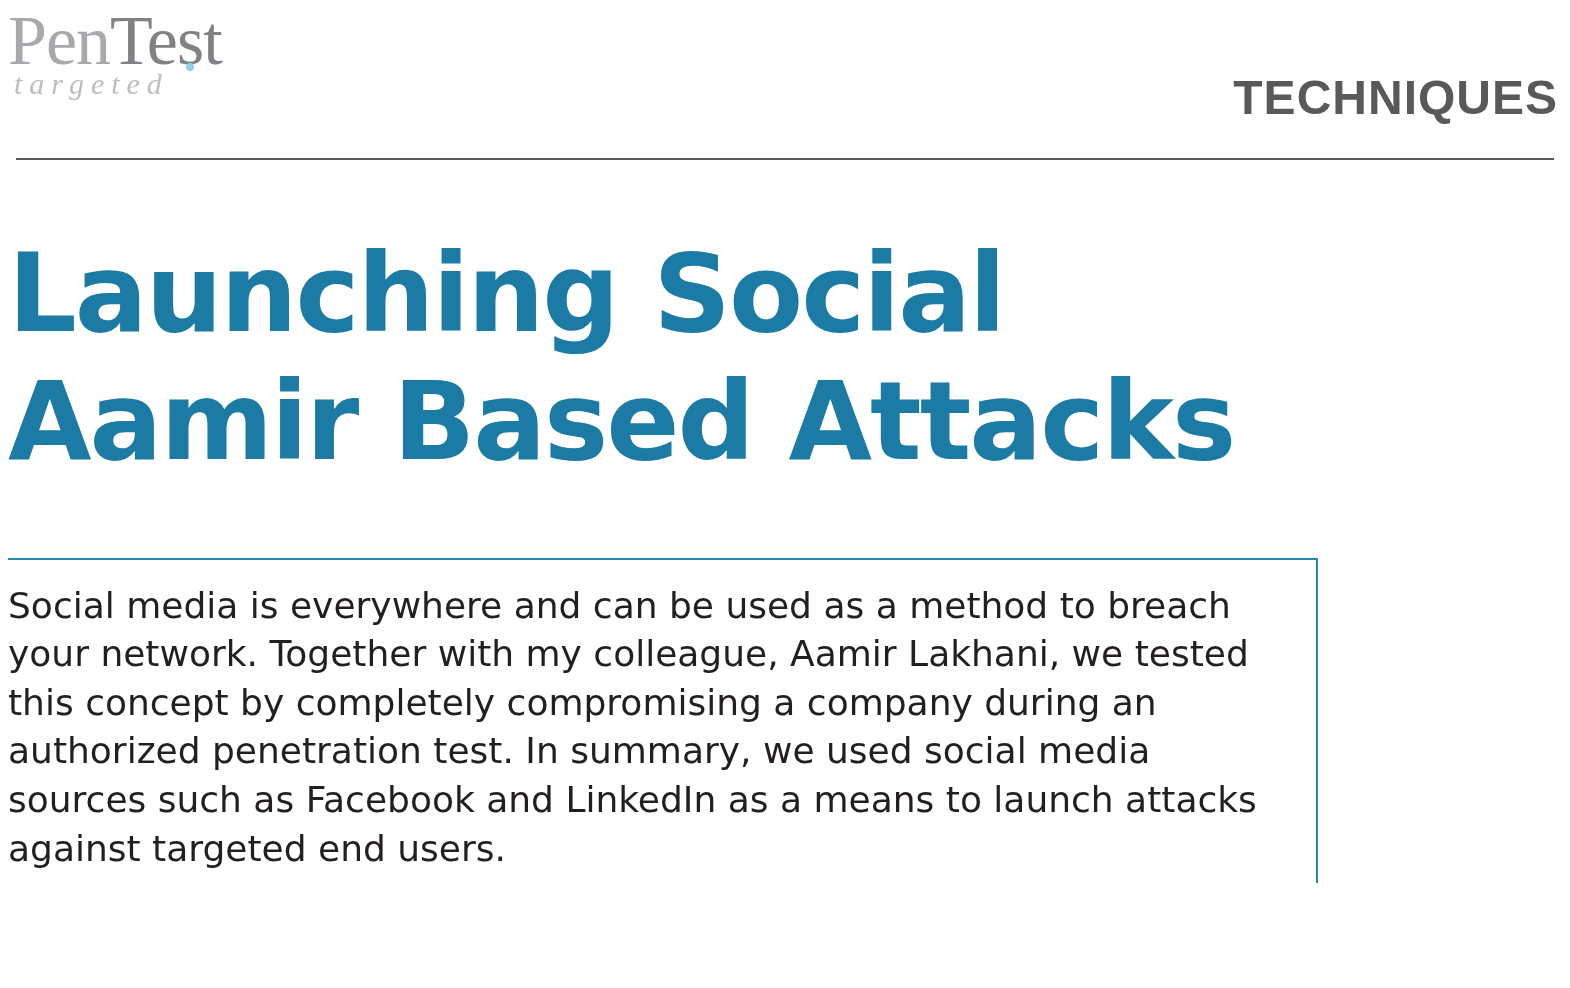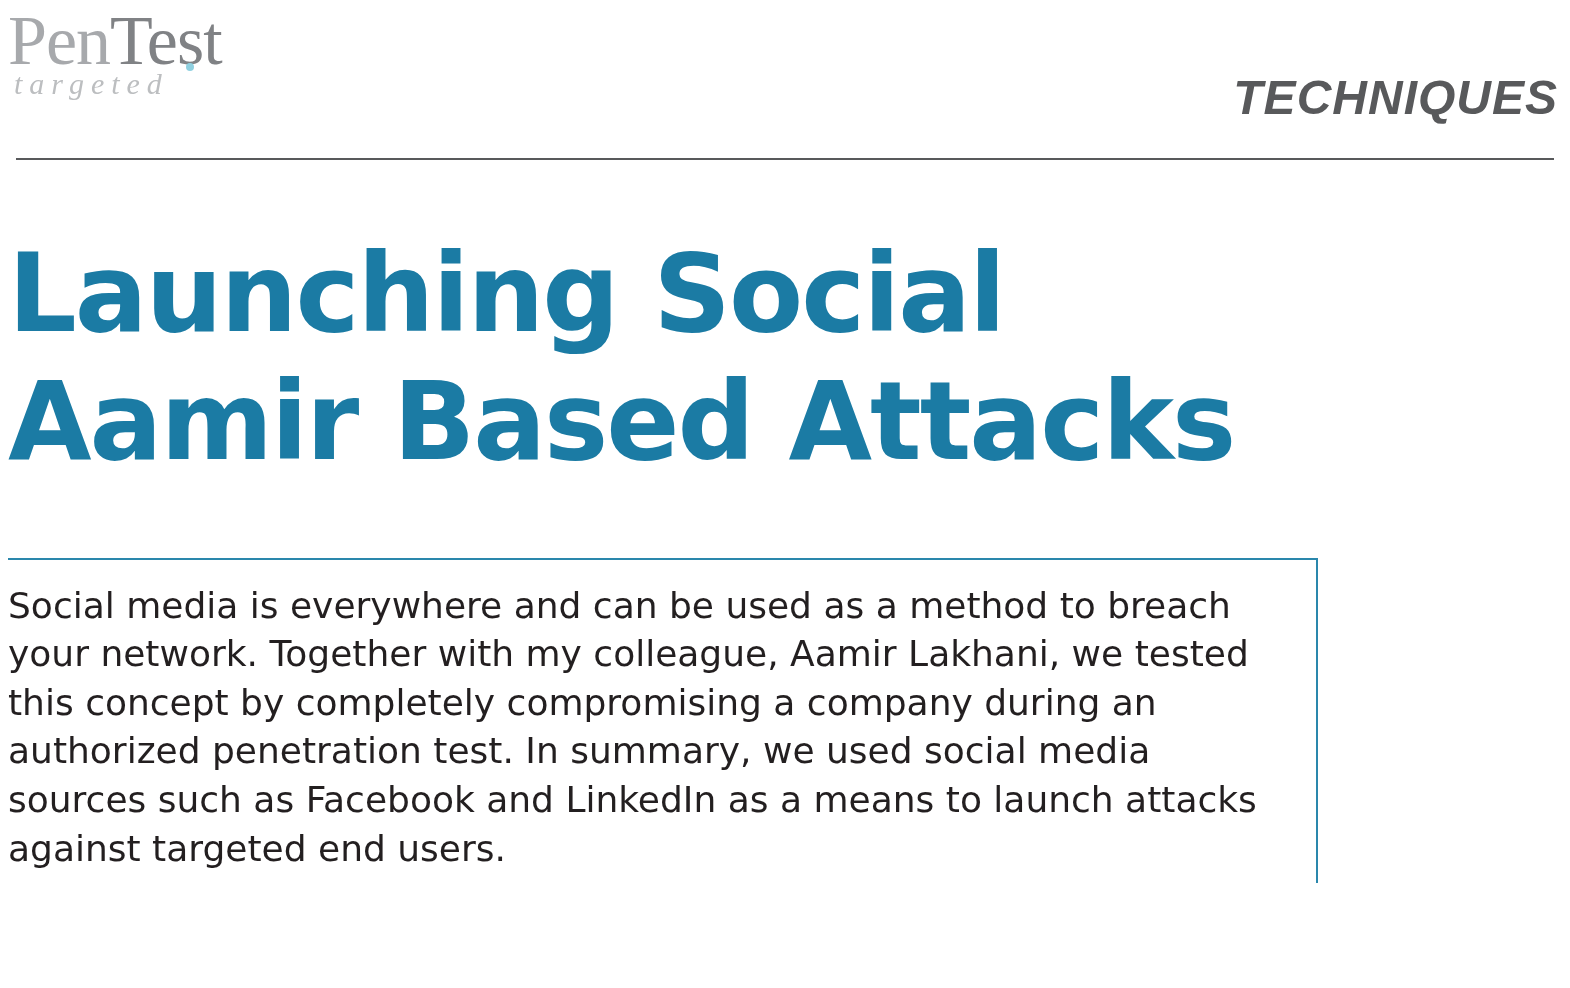--- a/index.html
+++ b/index.html
@@ -71,21 +71,20 @@
   }
 
   .section-label {
     font-family: "Liberation Sans", sans-serif;
     font-weight: bold;
     font-size: 48px;
     letter-spacing: 1px;
     color: #58595b;
     padding-top: 70px;
     padding-right: 4px;
-    font-style: italic;
   }
 
   .rule {
     position: absolute;
     left: 16px;
     right: 16px;
     top: 158px;
     height: 2px;
     background: #58595b;
   }

